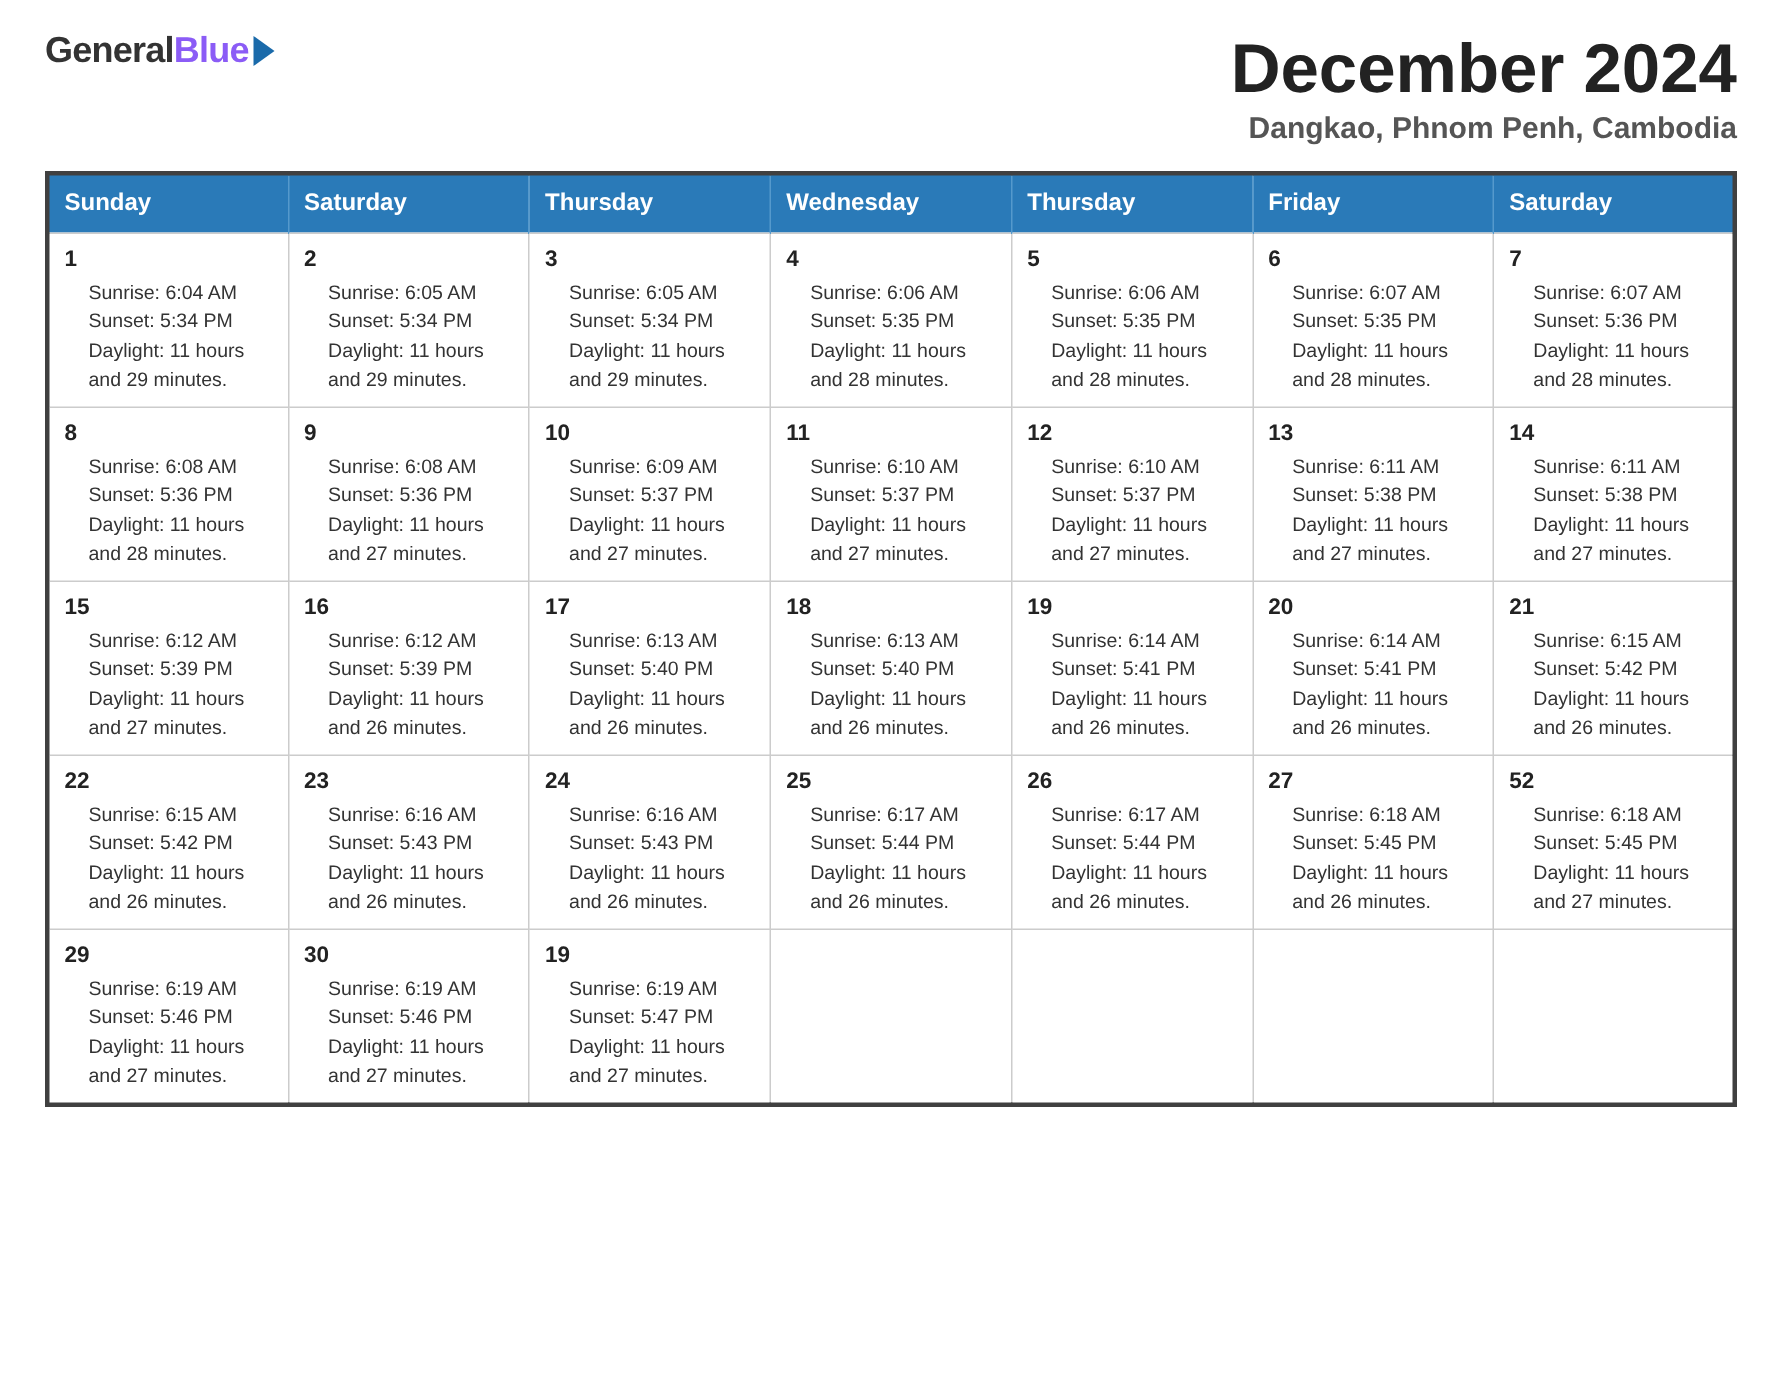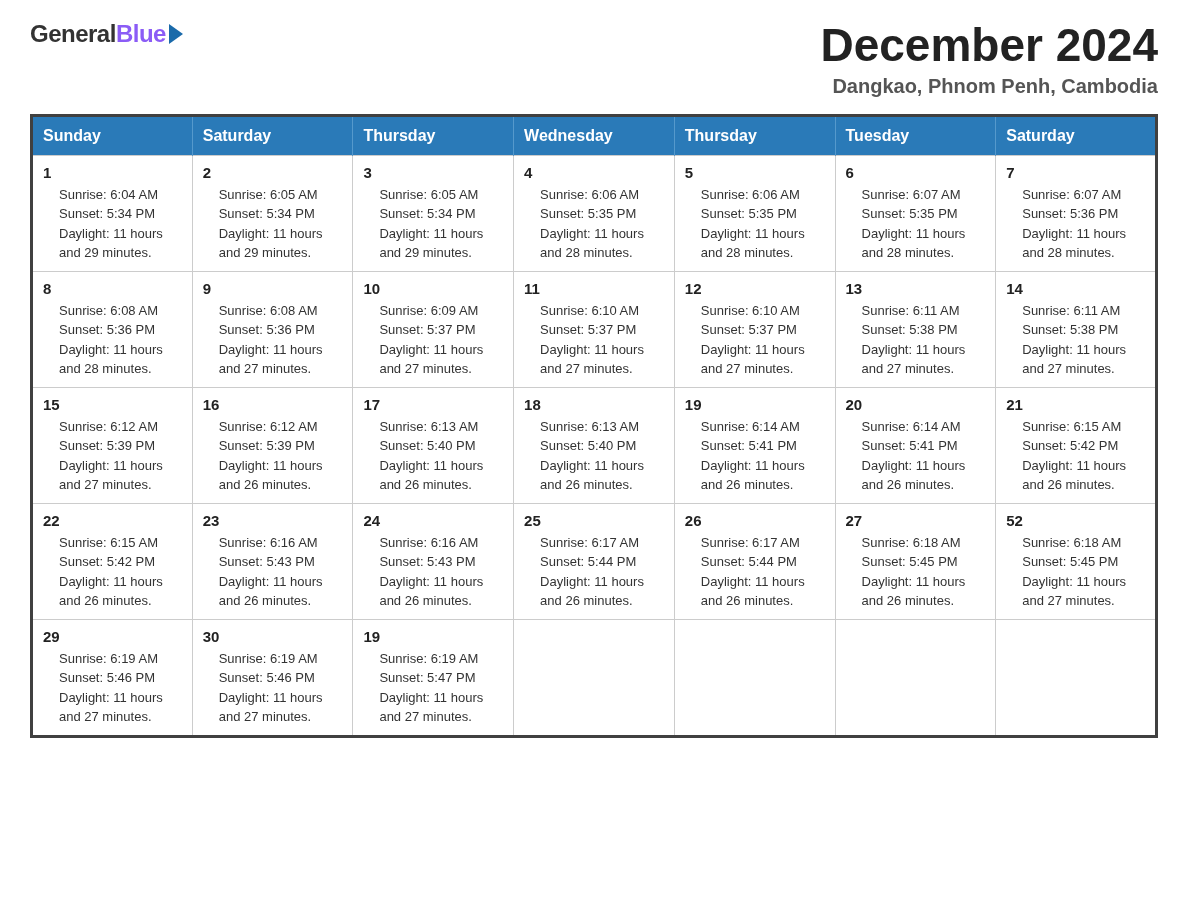--- a/index.html
+++ b/index.html
@@ -133,21 +133,21 @@
 </div>
 
 <table>
   <thead>
     <tr>
       <th><span>Sunday</span></th>
       <th><span>Saturday</span></th>
       <th><span>Thursday</span></th>
       <th><span>Wednesday</span></th>
       <th><span>Thursday</span></th>
-      <th><span>Tuesday</span></th>
+      <th><span>Friday</span></th>
       <th><span>Saturday</span></th>
     </tr>
   </thead>
   <tbody id="calendar-body">
   <tr>
         <td>
           <div class="day-number">1</div>
           <div class="day-info">Sunrise: 6:04 AM<br>Sunset: 5:34 PM<br>Daylight: 11 hours<br>and 29 minutes.</div>
         </td>
         <td>

